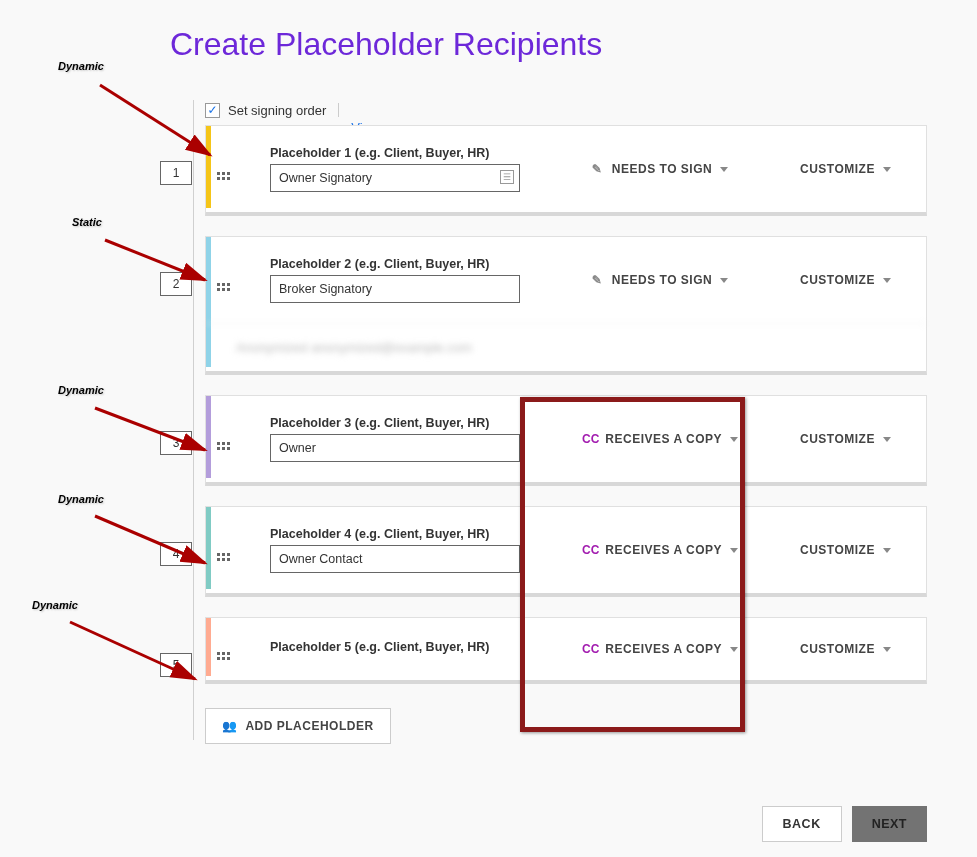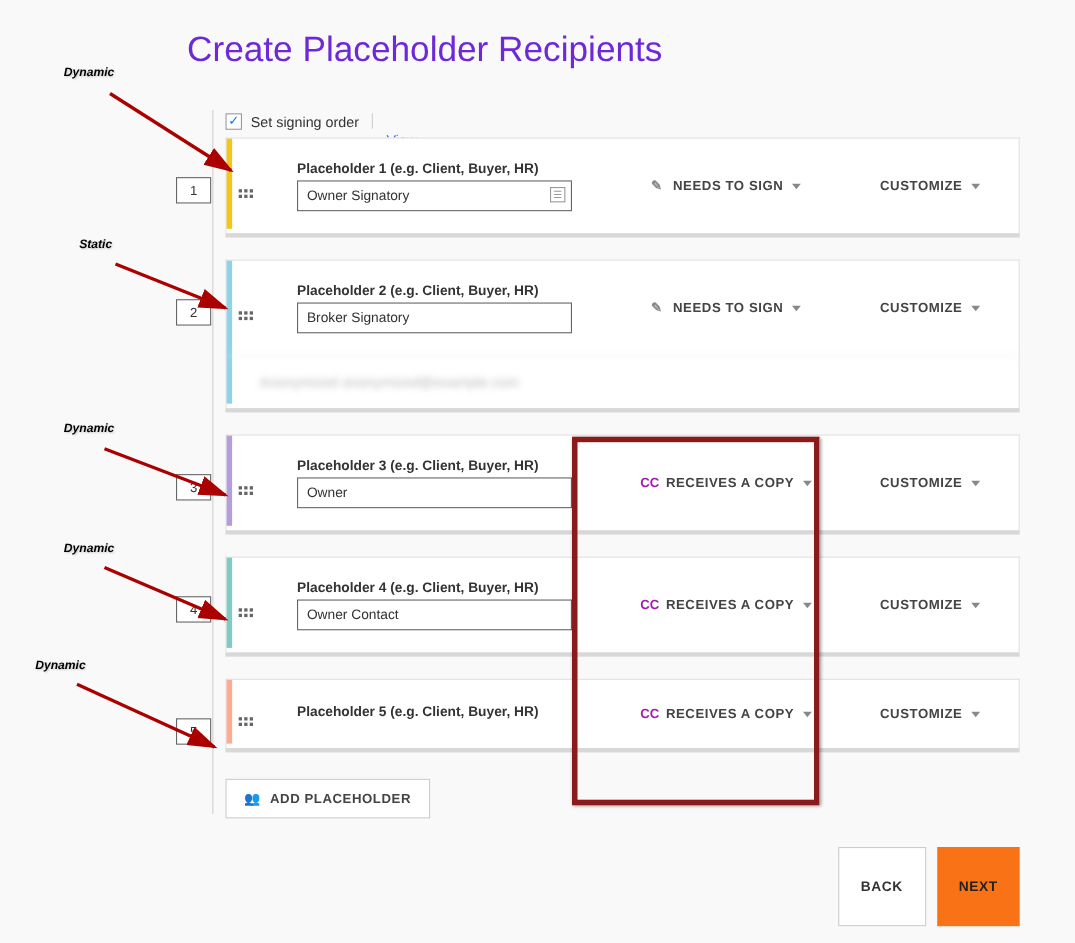--- a/index.html
+++ b/index.html
@@ -207,29 +207,29 @@
     cursor: pointer;
   }
   .footer-btns {
     position: absolute;
     right: 50px;
     bottom: 15px;
     display: flex;
     gap: 10px;
   }
   .btn {
-    padding: 28px 20px;
+    padding: 10px 20px;
     font-size: 12.5px;
     font-weight: bold;
     letter-spacing: 0.5px;
     border: none;
     cursor: pointer;
   }
   .btn-back { background: #fff; border: 1px solid #ccc; color: #333; }
-  .btn-next { background: #f97316; color: #222; }
+  .btn-next { background: #737373; color: #222; }
 
   
   .anno-label {
     position: absolute;
     font-weight: bold;
     font-style: italic;
     font-size: 11px;
     color: #000;
     text-shadow: 1px 1px 2px rgba(0,0,0,0.2);
   }

